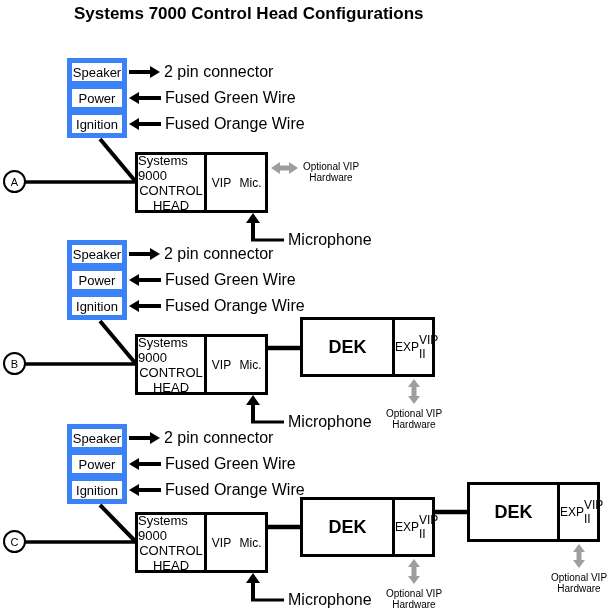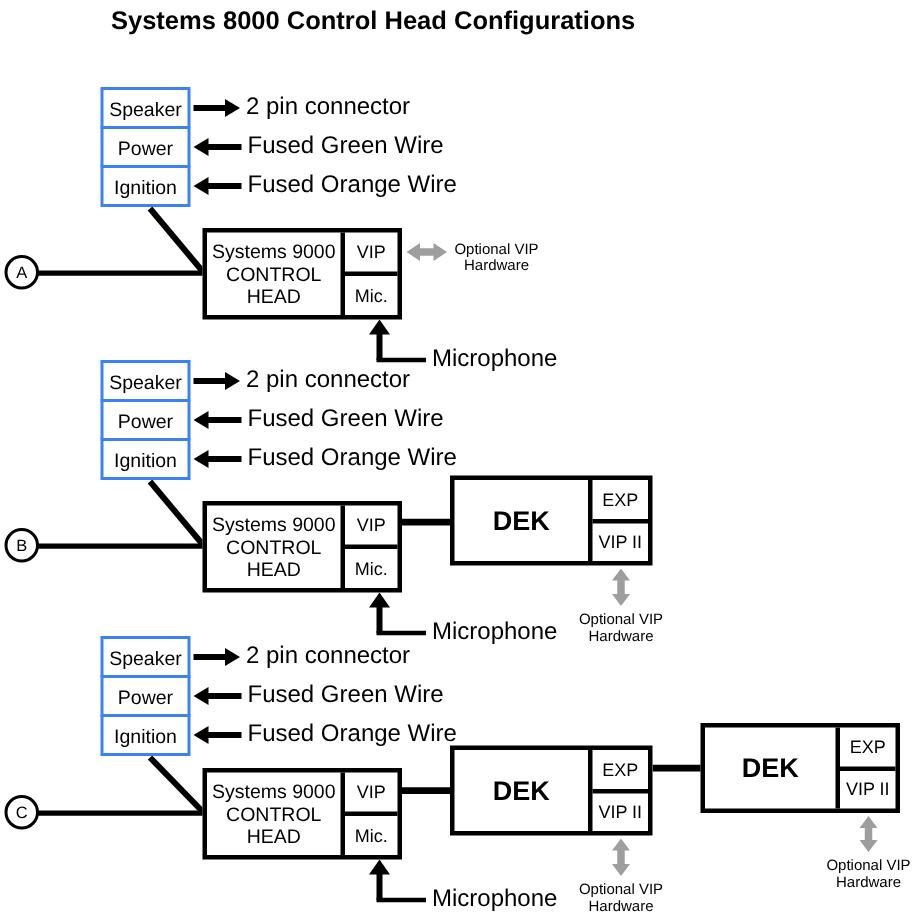--- a/index.html
+++ b/index.html
@@ -7,49 +7,49 @@
     position:relative; width:612px; height:616px; background:#ffffff;
     font-family:"Liberation Sans", sans-serif; color:#000; overflow:hidden;
   }
   #lines { position:absolute; left:0; top:0; }
   .title {
     position:absolute; left:74px; top:4px; font-size:17px; font-weight:bold;
     letter-spacing:0px; white-space:nowrap;
   }
   .sbox {
     position:absolute; left:67px; width:60px; height:28px; box-sizing:border-box;
-    border:2px solid #3b82f6; background:#fff; display:flex; align-items:center;
+    border:5px solid #3b82f6; background:#fff; display:flex; align-items:center;
     justify-content:center; font-size:13px;
   }
   .circ {
     position:absolute; left:3px; width:23px; height:23px; box-sizing:border-box;
     border:2px solid #000; border-radius:50%; background:#fff; display:flex;
     align-items:center; justify-content:center; font-size:11px;
   }
   .ch {
     position:absolute; left:135px; width:133px; height:61px; box-sizing:border-box;
     border:3px solid #000; background:#fff; display:flex;
   }
   .ch-main {
     flex:1; display:flex; flex-direction:column; align-items:center;
     justify-content:center; font-size:13px; line-height:15px;
   }
   .vdiv { width:3px; background:#000; }
   .hdiv { height:3px; background:#000; }
-  .ch-col { width:35px; display:flex; flex-direction:column; }
+  .ch-col { width:58px; display:flex; }
   .cell { flex:1; display:flex; align-items:center; justify-content:center; font-size:12px; }
   .dek {
     position:absolute; height:60px; box-sizing:border-box; border:3px solid #000;
     background:#fff; display:flex;
   }
   .dek-main {
     flex:1; display:flex; align-items:center; justify-content:center;
     font-size:18px; font-weight:bold;
   }
-  .dek-col { width:37px; display:flex; flex-direction:column; }
+  .dek-col { width:37px; display:flex; flex-direction:row; }
   .lbl {
     position:absolute; font-size:16px; white-space:nowrap;
     transform:translateY(-50%);
   }
   .opt {
     position:absolute; font-size:10px; line-height:11px; text-align:center;
     transform:translateX(-50%); white-space:nowrap;
   }
   .opt span { display:block; }
   b { font-weight:normal; }
@@ -98,21 +98,21 @@
     <line x1="100" y1="505" x2="136" y2="542" stroke="#000" stroke-width="4"></line>
     <line x1="268" y1="527" x2="301" y2="527" stroke="#000" stroke-width="4.5"></line>
     <line x1="435" y1="512" x2="468" y2="512" stroke="#000" stroke-width="4.5"></line>
     <polygon points="246,583 260,583 253,573" fill="#000"></polygon>
     <line x1="253" y1="582" x2="253" y2="600" stroke="#000" stroke-width="4"></line>
     <line x1="251" y1="600" x2="284" y2="600" stroke="#000" stroke-width="3"></line>
     <path d="M414,559 L408,567 L411.5,567 L411.5,576 L408,576 L414,584 L420,576 L416.5,576 L416.5,567 L420,567 Z" fill="#9e9e9e"></path>
     <path d="M579,544 L573,552 L576.5,552 L576.5,560 L573,560 L579,568 L585,560 L581.5,560 L581.5,552 L585,552 Z" fill="#9e9e9e"></path>
   </svg>
 
-  <div class="title">Systems 8000 Control Head Configurations</div>
+  <div class="title">Systems 7000 Control Head Configurations</div>
 
   <div class="sbox" style="top:58px;">Speaker</div>
   <div class="sbox" style="top:84px;">Power</div>
   <div class="sbox" style="top:110px;">Ignition</div>
   <div class="lbl" style="left:164px;top:72px;">2 pin connector</div>
   <div class="lbl" style="left:165px;top:98px;">Fused Green Wire</div>
   <div class="lbl" style="left:165px;top:124px;">Fused Orange Wire</div>
   <div class="circ" style="top:170px;">A</div>
   <div class="ch" style="top:152px;">
     <div class="ch-main">

